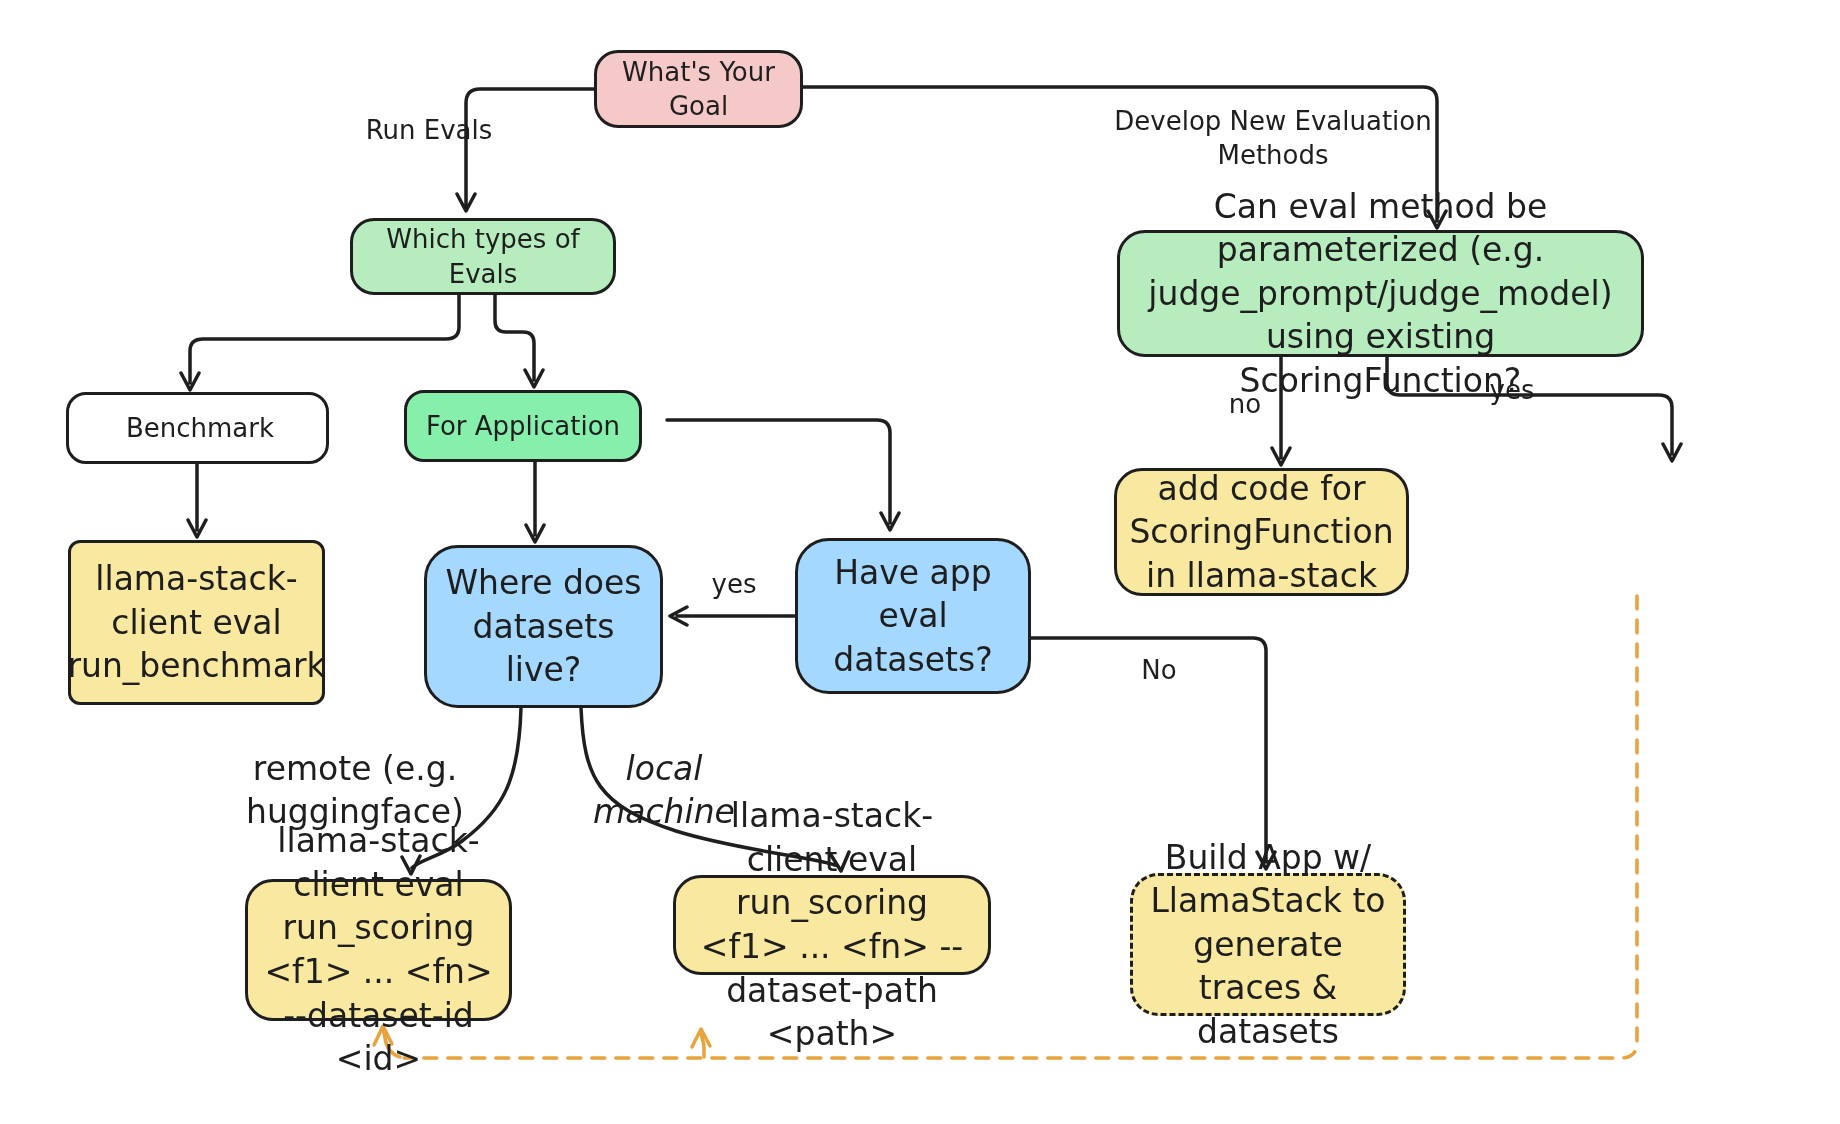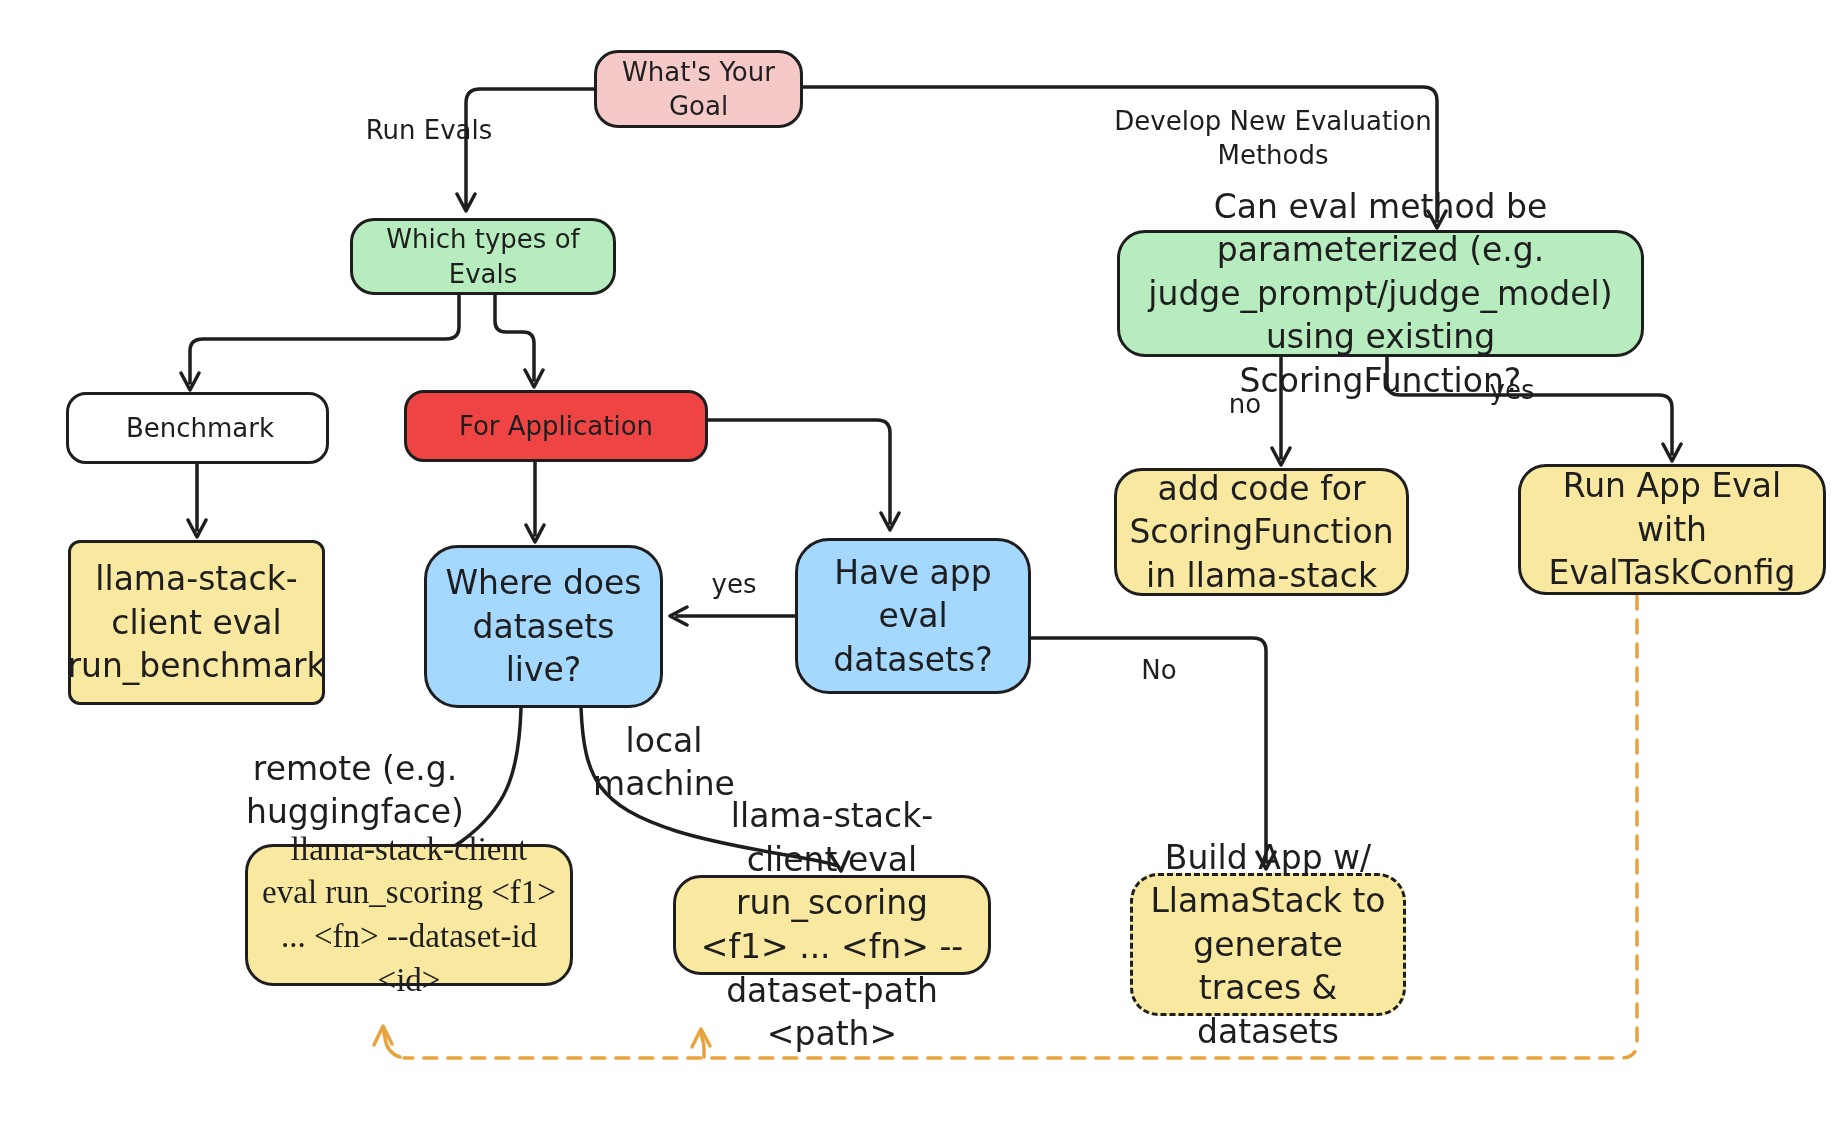--- a/index.html
+++ b/index.html
@@ -49,47 +49,46 @@
   </svg>
 
   <div class="node r24 f26" style="left: 594px; top: 50px; width: 209px; height: 78px; background: rgb(246, 201, 201);">What's Your Goal</div>
 
   <div class="node r24 f26" style="left: 350px; top: 218px; width: 266px; height: 77px; background: rgb(183, 236, 191);">Which types of Evals</div>
 
   <div class="node r28 f25" style="left: 1117px; top: 230px; width: 527px; height: 127px; background: rgb(183, 236, 191);">Can eval method be parameterized (e.g. judge_prompt/judge_model) using existing ScoringFunction?</div>
 
   <div class="node r20 f26" style="left: 66px; top: 392px; width: 263px; height: 72px; background: rgb(255, 255, 255); padding-left: 19px;">Benchmark</div>
 
-  <div class="node r20 f26" style="left: 404px; top: 390px; width: 304px; height: 72px; background: #ef4444;">For Application</div>
+  <div class="node r20 f26" style="left: 404px; top: 390px; width: 238px; height: 72px; background: #86efac;">For Application</div>
 
   <div class="node r34 f25" style="left: 68px; top: 540px; width: 257px; height: 165px; background: rgb(249, 232, 160); border-radius: 12px;">llama-stack-client eval run_benchmark</div>
 
   <div class="node r34 f25" style="left: 424px; top: 545px; width: 239px; height: 163px; background: rgb(165, 216, 255);">Where does datasets live?</div>
 
   <div class="node r34 f25" style="left: 795px; top: 538px; width: 236px; height: 156px; background: rgb(165, 216, 255);">Have app eval datasets?</div>
 
   <div class="node r28 f25" style="left: 1114px; top: 468px; width: 295px; height: 128px; background: rgb(249, 232, 160);">add code for ScoringFunction in llama-stack</div>
 
-  <div class="node r28 f25" style="left: 1518px; top: 464px; width: 308px; height: 131px; background: rgb(249, 232, 160);">Run App Eval with EvalTaskConfig</div>
 
-  <div class="node r28 f25" style="left: 245px; top: 844px; width: 328px; height: 142px; background: rgb(249, 232, 160); font-family: Liberation Serif, serif;">llama-stack-client eval run_scoring &lt;f1&gt; ... &lt;fn&gt; --dataset-id &lt;id&gt;</div>
+  <div class="node r28 f25" style="left: 245px; top: 879px; width: 267px; height: 142px; background: rgb(249, 232, 160);">llama-stack-client eval run_scoring &lt;f1&gt; ... &lt;fn&gt; --dataset-id &lt;id&gt;</div>
 
   <div class="node r28 f25" style="left: 673px; top: 875px; width: 318px; height: 100px; background: rgb(249, 232, 160);">llama-stack-client eval run_scoring &lt;f1&gt; ... &lt;fn&gt; --dataset-path &lt;path&gt;</div>
 
   <div class="node r28 dashed f25" style="left: 1130px; top: 873px; width: 276px; height: 143px; background: rgb(249, 232, 160);">Build App w/ LlamaStack to generate traces &amp; datasets</div>
 
   <div class="lbl f26" style="left:330px;top:114px;width:136px;margin-left:31px;">Run Evals</div>
 
   <div class="lbl f26" style="left:1105px;top:105px;width:336px;">Develop New Evaluation Methods</div>
 
   <div class="lbl f26" style="left:1222px;top:388px;width:46px;">no</div>
 
   <div class="lbl f26" style="left:1482px;top:374px;width:60px;">yes</div>
 
   <div class="lbl f26" style="left:706px;top:568px;width:56px;">yes</div>
 
   <div class="lbl f26" style="left:1136px;top:654px;width:46px;">No</div>
 
   <div class="lbl f25" style="left:192px;top:748px;width:326px;">remote (e.g. huggingface)</div>
 
-  <div class="lbl f25" style="left:586px;top:720px;width:156px;">local machine</div>
+  <div class="lbl f25" style="left:586px;top:748px;width:156px;font-style:italic;">local machine</div>
 
 </div>
 
 </body></html>

